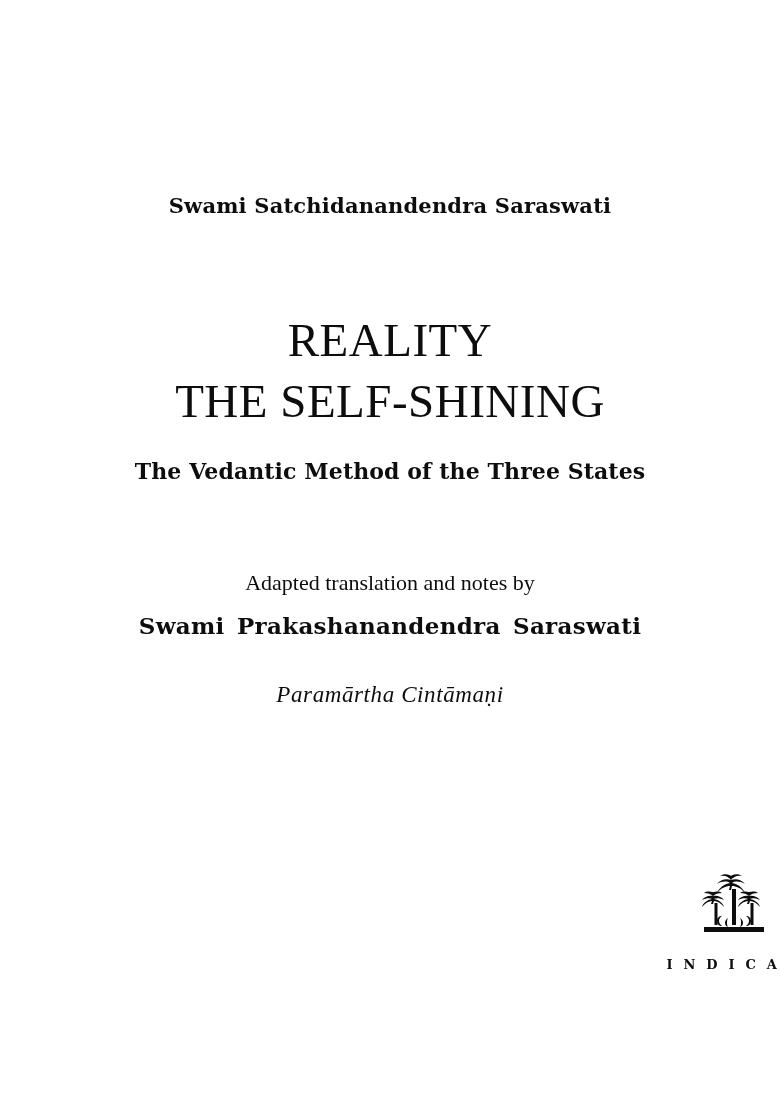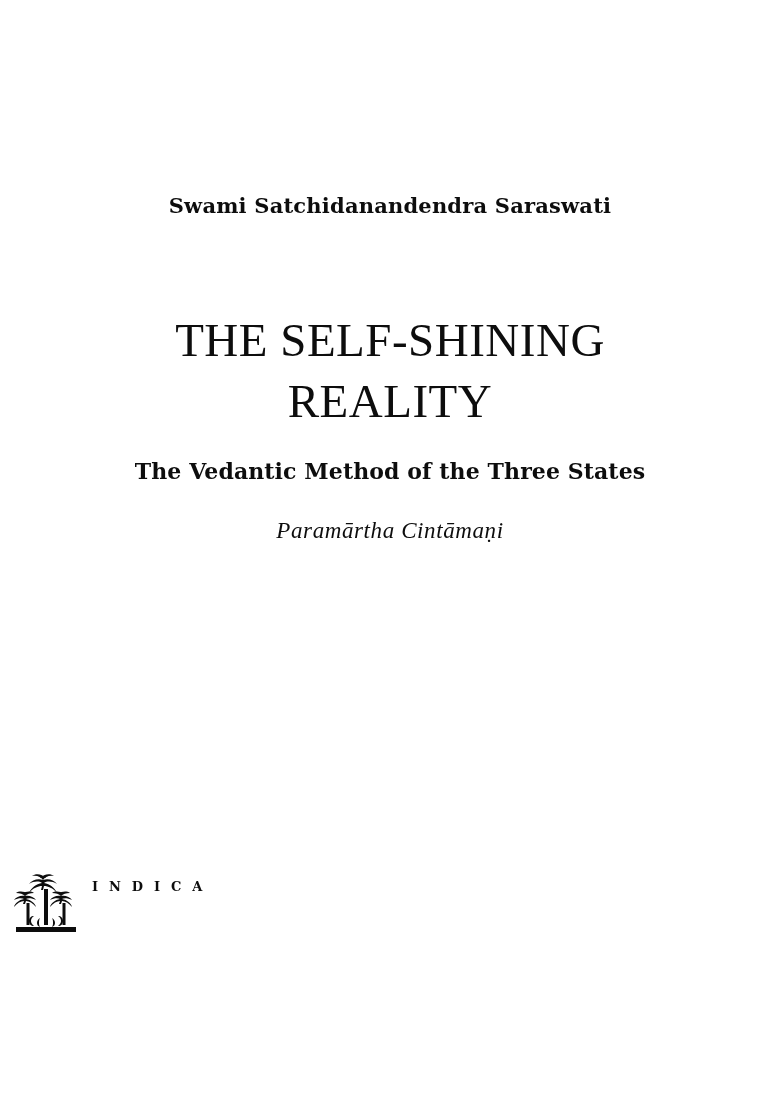--- a/index.html
+++ b/index.html
@@ -71,33 +71,34 @@
   }
 
   .source-block {
     margin-top: 34px;
     text-align: center;
   }
   .source-line1 {
     font-size: 21px;
   }
   .source-line2 {
+    margin-top: 9px;
     font-size: 23px;
     font-style: italic;
     letter-spacing: 0.6px;
   }
 
   .logo-block {
     position: absolute;
     left: 0;
     right: 0;
     top: 872px;
     display: flex;
-    flex-direction: row;
-    align-items: flex-start;
+    flex-direction: column;
+    align-items: flex-end;
   }
   .logo-mark {
     width: 92px;
     height: 78px;
     display: block;
   }
   .logo-text {
     margin-top: 7px;
     font-family: "DejaVu Serif", serif;
     font-weight: bold;
@@ -106,26 +107,30 @@
   }
 </style>
 </head>
 <body>
 
 <div class="page">
 
   <div class="author-top">Swami Satchidanandendra Saraswati</div>
 
   <div class="title-block">
+    <div class="title-line">REALITY</div>
     <div class="title-line">THE SELF-SHINING</div>
-    <div class="title-line">REALITY</div>
   </div>
 
   <div class="subtitle">The Vedantic Method of the Three States</div>
 
+  <div class="credit-block">
+    <div class="credit-line1">Adapted translation and notes by</div>
+    <div class="credit-line2">Swami  Prakashanandendra  Saraswati</div>
+  </div>
 
   <div class="source-block">
     <div class="source-line2">Paramārtha Cintāmaṇi</div>
   </div>
 
   <div class="logo-block">
     <svg class="logo-mark" viewBox="0 0 92 78">
       <g fill="#0d0d0d">
 
         <path d="M46 6 c-4 -4 -10 -5 -14 -2 c5 -1 9 1 11 4 c-5 -2 -11 0 -14 4 c5 -3 10 -3 13 -1 c-6 1 -11 5 -13 10 c4 -5 9 -7 13 -7 l-1 4 h2 l1 -4 c4 0 9 2 13 7 c-2 -5 -7 -9 -13 -10 c3 -2 8 -2 13 1 c-3 -4 -9 -6 -14 -4 c2 -3 6 -5 11 -4 c-4 -3 -10 -2 -14 2 z"></path>

